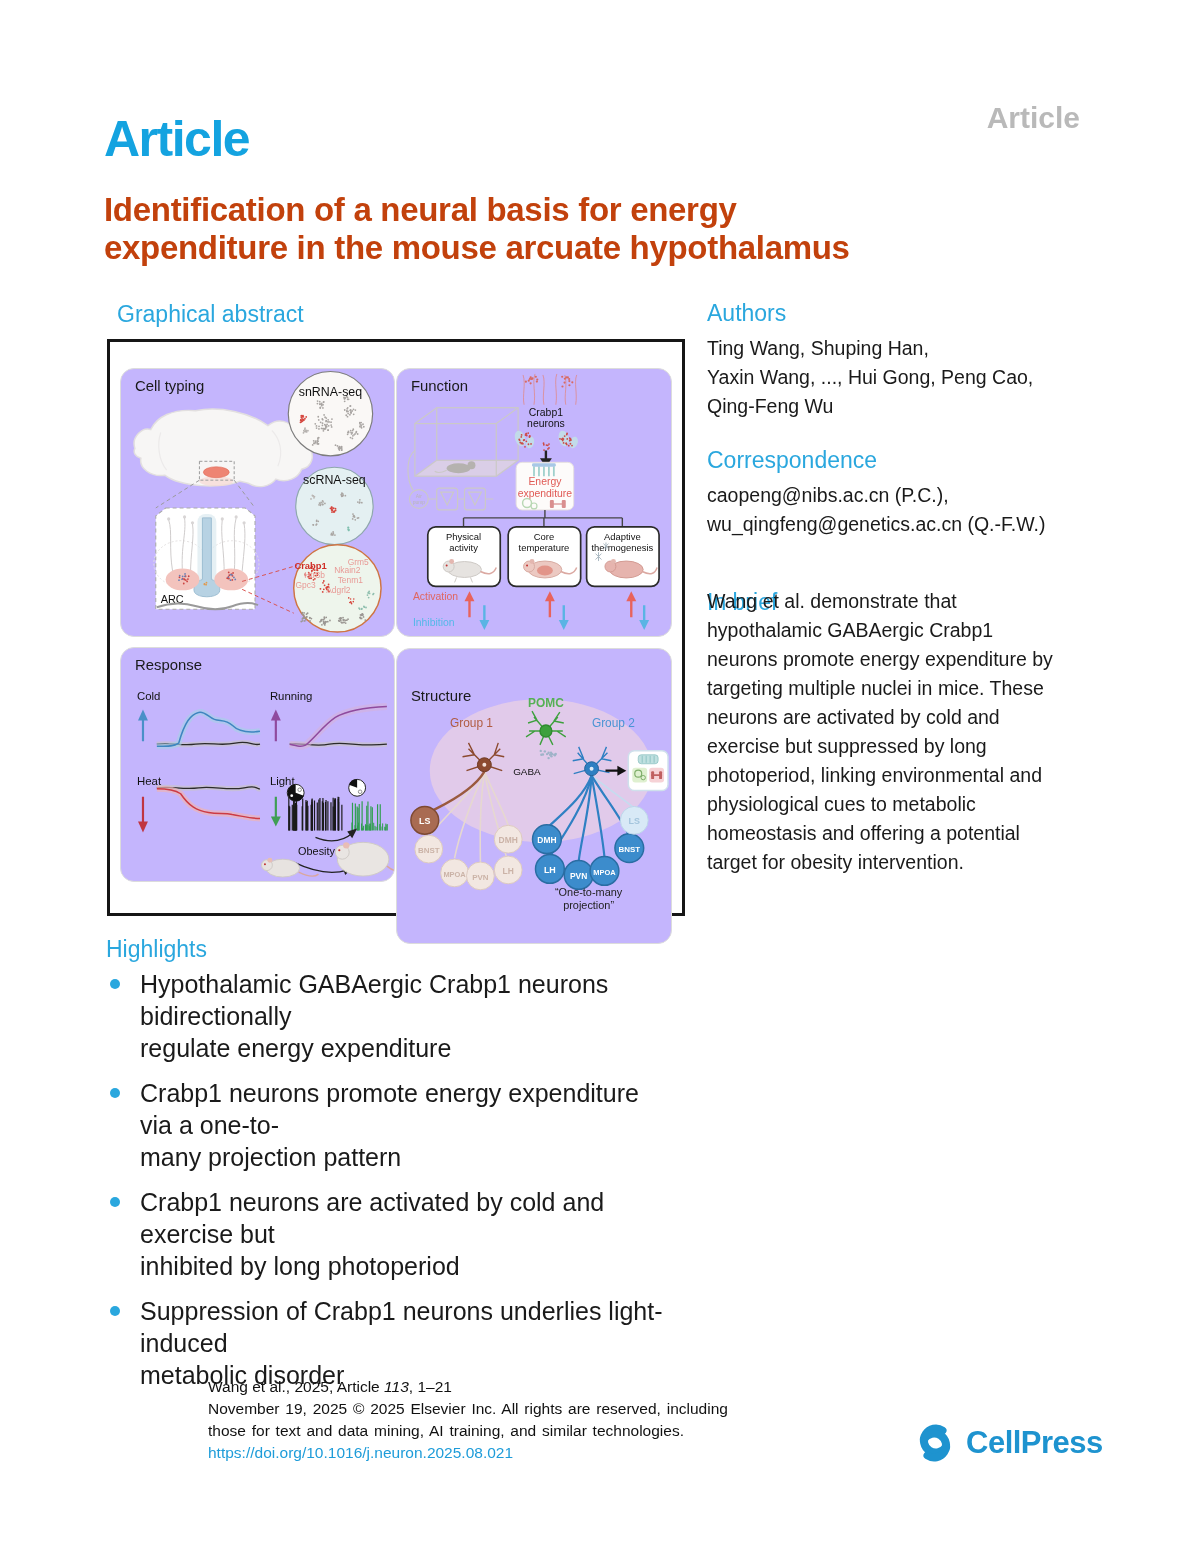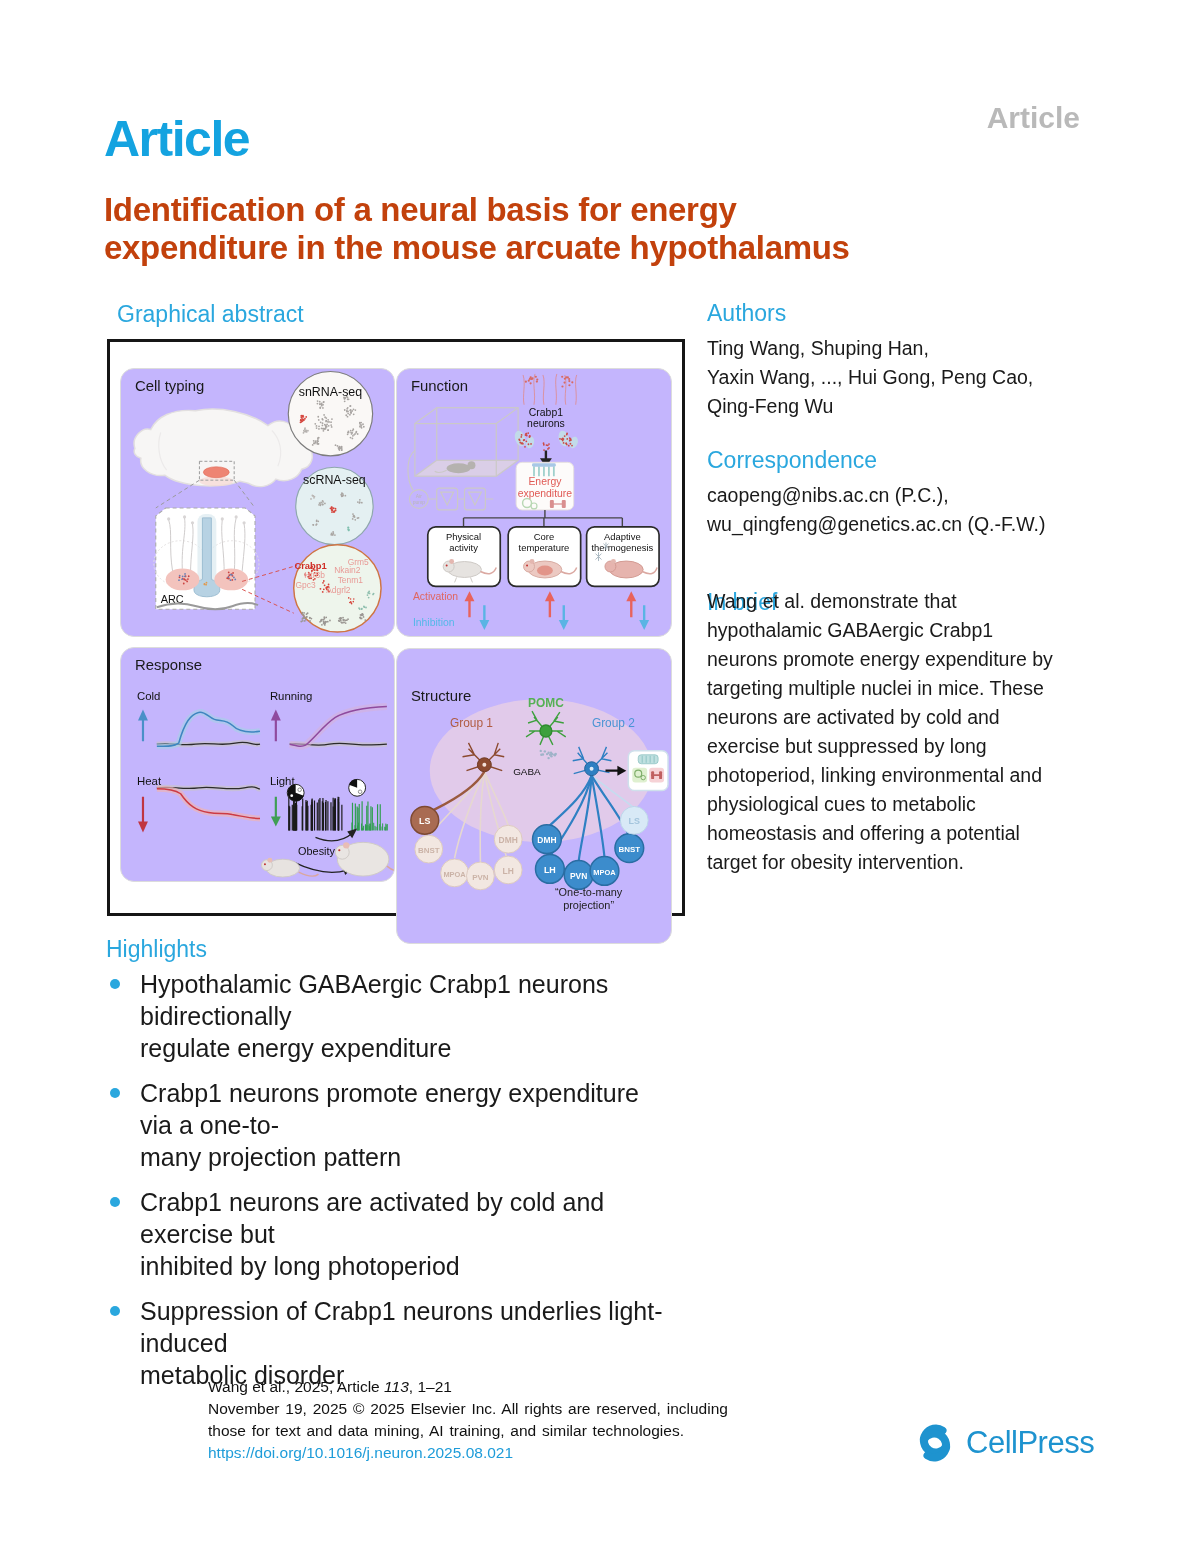--- a/index.html
+++ b/index.html
@@ -19,21 +19,21 @@
   .panel svg{display:block;width:100%;height:100%;}
   svg text{font-family:"Liberation Sans",sans-serif;}
   .pt{font-size:15px;fill:#1a1a1a;}
   .hl-item{display:flex;margin-bottom:13px;}
   .hl-dot{width:10px;height:10px;border-radius:50%;background:var(--accent);margin:11px 20px 0 4px;flex:none;}
   .hl-text{font-size:25px;line-height:32px;white-space:pre-line;}
   .footer{font-size:15.5px;line-height:22px;color:#111;}
   .footer .just{white-space:pre-line;word-spacing:1.5px;}
   .footer a{color:var(--link);text-decoration:none;}
   .cp{display:flex;align-items:center;gap:8px;}
-  .cp-text{font-size:31px;font-weight:normal;color:#1e93cf;letter-spacing:-0.5px;}
+  .cp-text{font-size:31px;font-weight:bold;color:#1e93cf;letter-spacing:-0.5px;}
 </style>
 </head>
 <body>
 
 <div class="page">
 
   <div class="abs badge" style="top:101px;right:120px;">Article</div>
   <div class="abs journal" style="top:110px;left:104px;">Article</div>
   <div class="abs title" style="top:191px;left:104px;width:1000px;">Identification of a neural basis for energy
 expenditure in the mouse arcuate hypothalamus</div>

